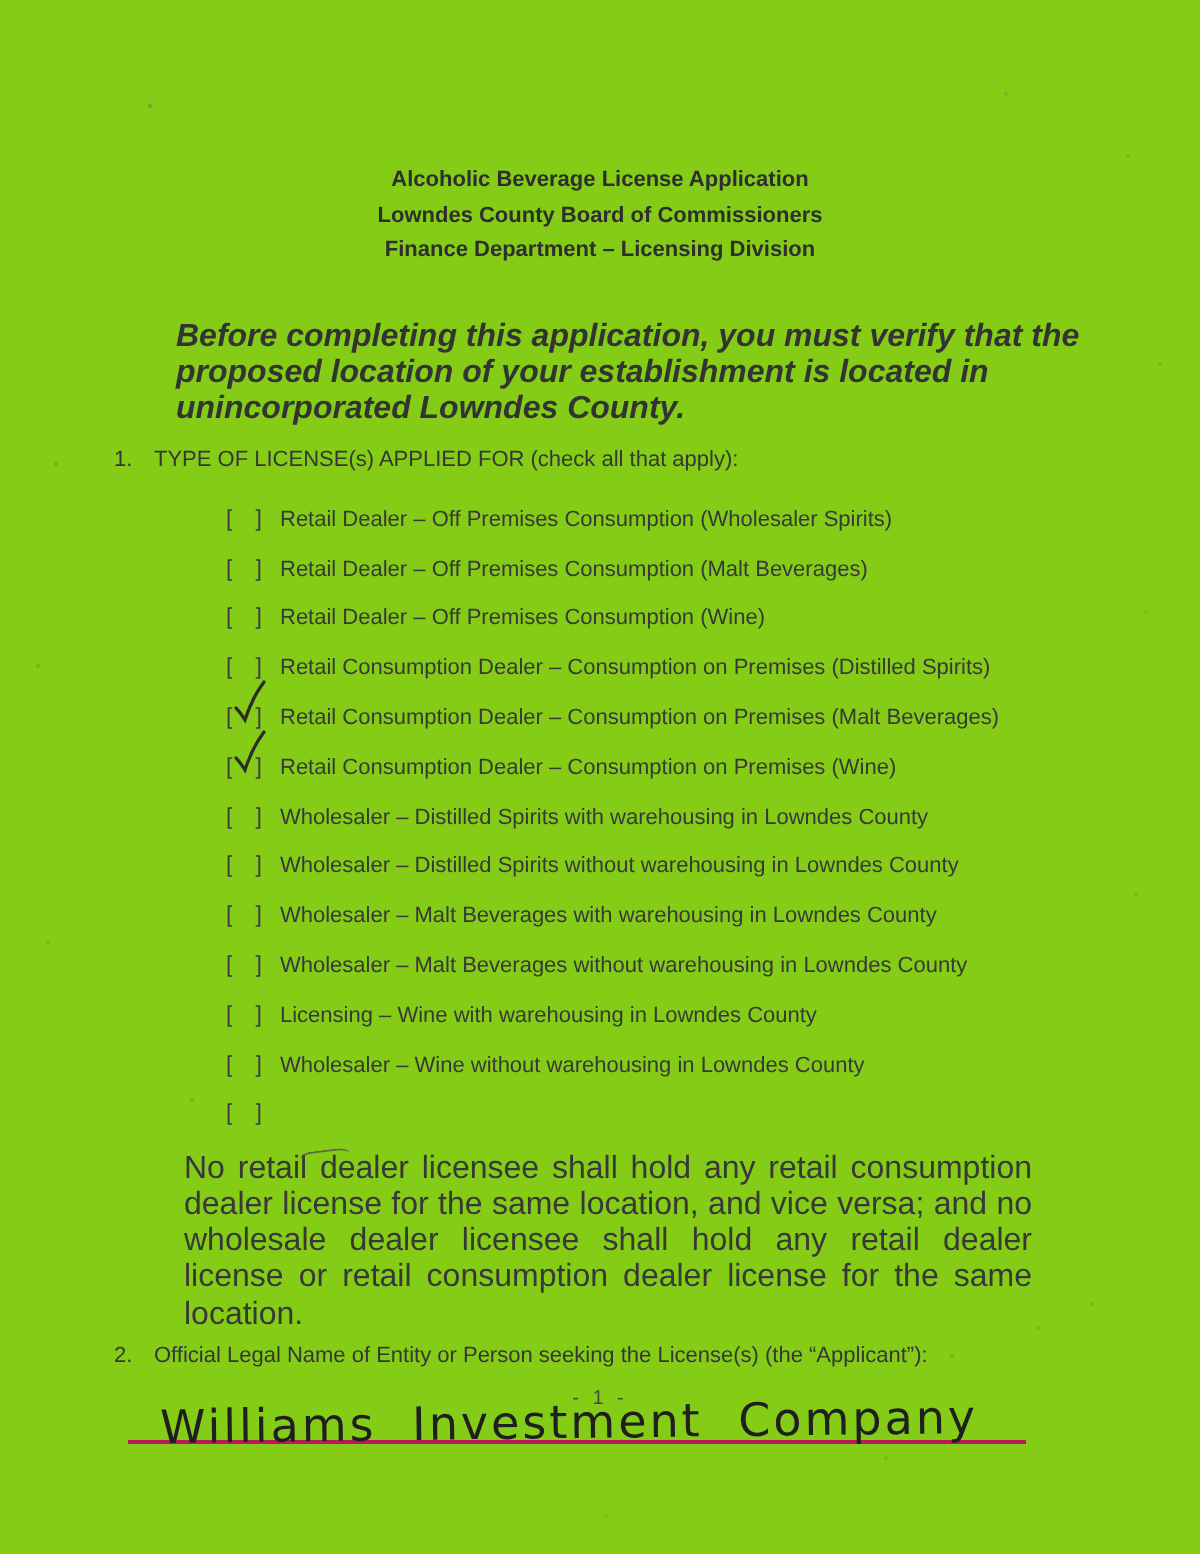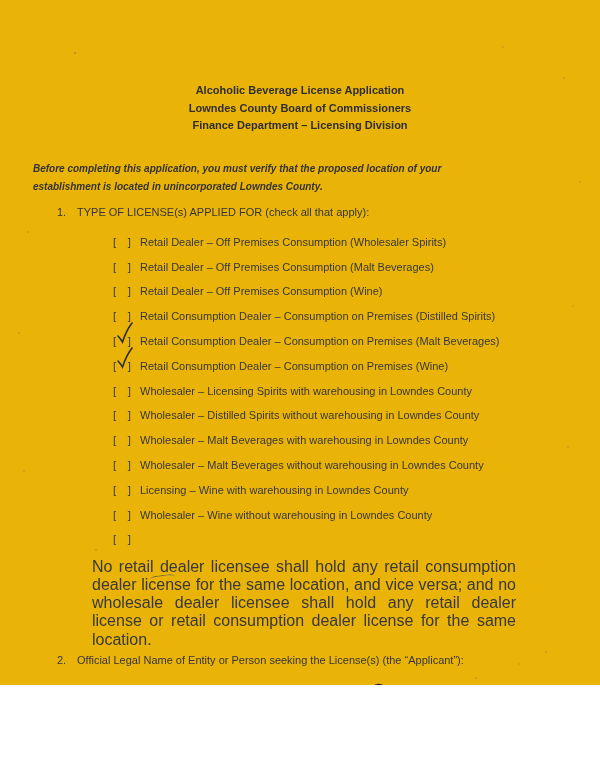--- a/index.html
+++ b/index.html
@@ -1,27 +1,27 @@
 <!DOCTYPE html>
 <html><head>
 <meta charset="utf-8">
 <style>
   html,body { margin:0; padding:0; background:#ffffff; }
   .page {
-    position:relative; width:600px; height:685px; overflow:hidden;
-    background:#eab308;
+    position:relative; width:600px; height:777px; overflow:hidden;
+    background:#84cc16;
     font-family:"Liberation Sans", sans-serif;
     color:#3a3a3a;
     -webkit-font-smoothing:antialiased;
   }
   .header { padding-top:82px; text-align:center; }
   .header div { font-size:11px; font-weight:bold; line-height:17.5px; color:#2e2e2e; }
   .intro {
-    margin:25px 0 0 33px; width:452px;
-    font-size:10px; font-weight:bold; font-style:italic;
+    margin:25px 0 0 88px; width:452px;
+    font-size:16px; font-weight:bold; font-style:italic;
     line-height:18px; color:#333;
   }
   .sec { display:flex; font-size:11px; color:#363636; }
   .sec1 { margin:10px 0 0 57px; }
   .sec2 { margin:5px 0 0 57px; }
   .sec .num { width:20px; flex:0 0 20px; }
   .options { margin:12px 0 0 113px; }
   .opt { height:24.8px; display:flex; align-items:center; font-size:11px; color:#383838; }
   .box { position:relative; width:18px; flex:0 0 18px; display:flex; justify-content:space-between; color:#3d3d3d; }
   .box .br { font-size:11.5px; }
@@ -134,21 +134,21 @@
       </span>
       <span class="lbl">Retail Consumption Dealer – Consumption on Premises (Wine)</span>
     </div>
 
     <div class="opt">
       <span class="box">
         <span class="br">[</span>
         <span class="br">]</span>
 
       </span>
-      <span class="lbl">Wholesaler – Licensing Spirits with warehousing in Lowndes County</span>
+      <span class="lbl">Wholesaler – Distilled Spirits with warehousing in Lowndes County</span>
     </div>
 
     <div class="opt">
       <span class="box">
         <span class="br">[</span>
         <span class="br">]</span>
 
       </span>
       <span class="lbl">Wholesaler – Distilled Spirits without warehousing in Lowndes County</span>
     </div>

